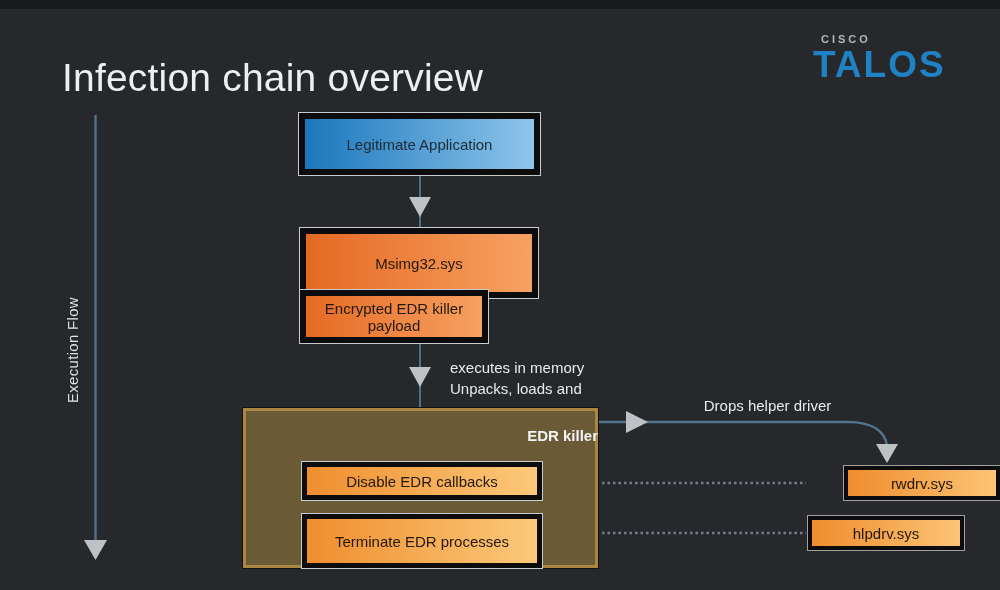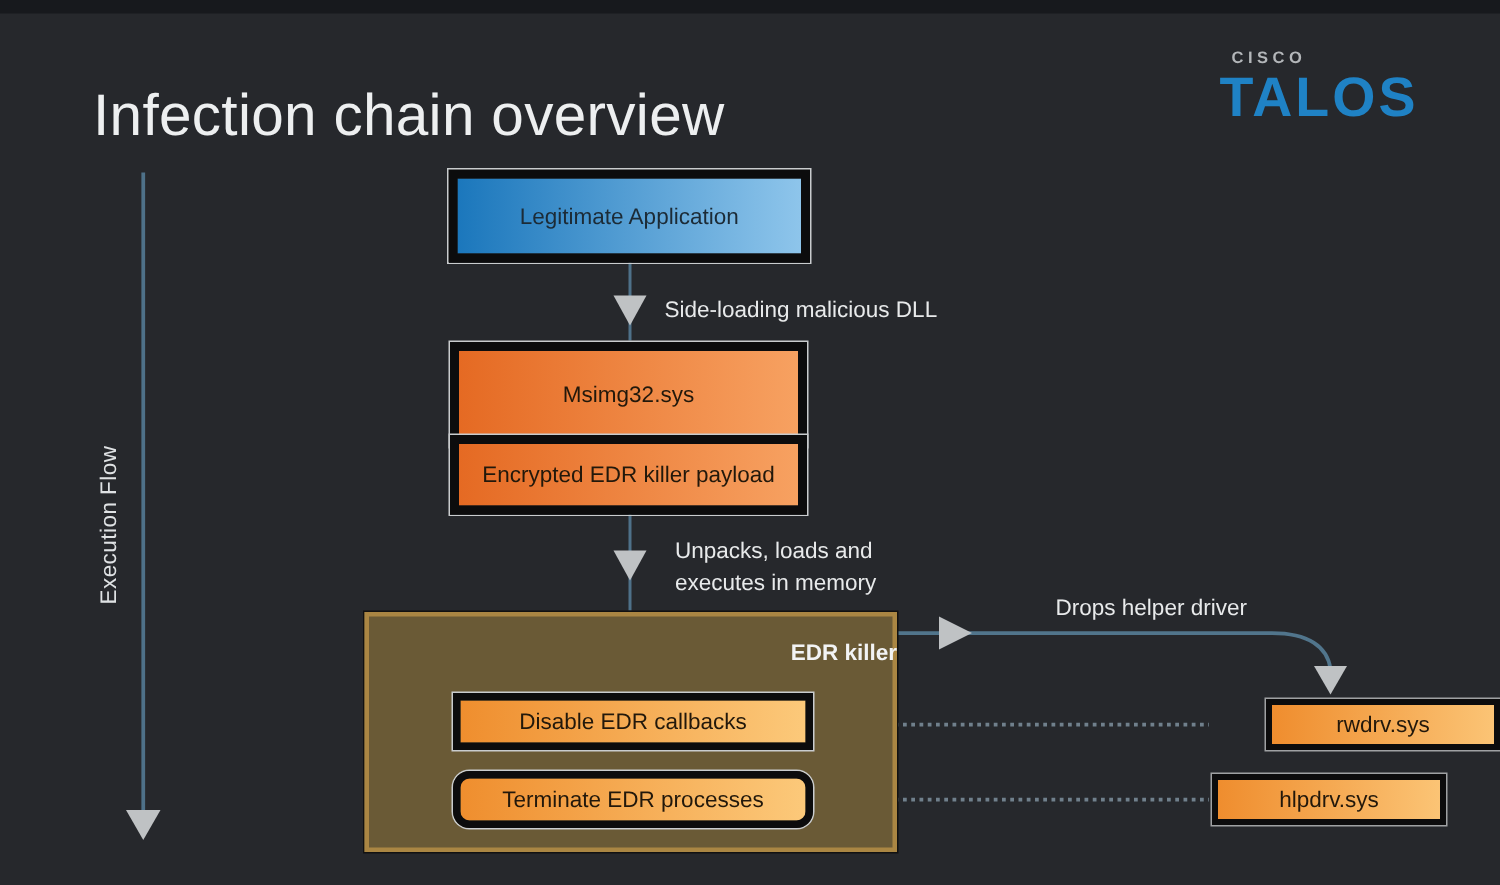--- a/index.html
+++ b/index.html
@@ -34,32 +34,32 @@
     border:6px solid #0c0c0d; box-shadow:0 0 0 1px #c9ccce;
     font-size:15px; color:#22180b; text-align:center;
   }
   .node.blue   { background:linear-gradient(to right,#1b77bc,#8ec5eb); color:#1c2b36; }
   .node.orange { background:linear-gradient(to right,#e56a23,#f7a161); }
   .node.lorange{ background:linear-gradient(to right,#ef8e2e,#fcc97a); border-width:5px; }
   .node.small  { border-width:4px; background:linear-gradient(to right,#ef8d2e,#fbc475); box-shadow:0 0 0 1px #9fa1a3; }
 
   #node-legit     { left:299px; top:113px; width:241px; height:62px;text-align:right; }
   #node-msimg     { left:300px; top:228px; width:238px; height:70px; }
-  #node-encrypted { left:300px; top:290px; width:238px; height:53px; }
+  #node-encrypted { left:300px; top:290px; width:188px; height:53px; }
 
   .container-box {
     position:absolute; left:243px; top:408px; width:355px; height:160px;
     background:#6a5a36; border:3px solid #aa8643; box-shadow:0 0 0 1px #111;
   }
   .container-title {
     position:absolute; left:243px; top:427px; width:355px; text-align:right;
     font-size:15px; font-weight:700; color:#f2f3f4;
   }
   #node-disable   { left:302px; top:462px; width:240px; height:38px; }
-  #node-terminate { left:302px; top:514px; width:240px; height:38px;border-radius:11px; }
+  #node-terminate { left:302px; top:514px; width:240px; height:54px; }
   #node-rwdrv     { left:844px; top:466px; width:156px; height:34px; }
   #node-hlpdrv    { left:808px; top:516px; width:156px; height:34px;text-align:right; }
 
   .edge-label { position:absolute; font-size:15px; color:#e8eaeb; }
   #label-sideloading { left:443px; top:198px; }
   #label-unpacks { left:450px; top:357px; line-height:21px; }
   #label-drops { left:660px; top:397px; width:215px; text-align:center; }
   .flow-label {
     position:absolute; left:64px; top:283px; height:120px;
     writing-mode:vertical-rl; transform:rotate(180deg);
@@ -108,23 +108,22 @@
   <div class="container-title">EDR killer</div>
 
   <div class="node lorange" id="node-disable">Disable EDR callbacks</div>
 
   <div class="node lorange" id="node-terminate">Terminate EDR processes</div>
 
   <div class="node small" id="node-rwdrv">rwdrv.sys</div>
 
   <div class="node small" id="node-hlpdrv">hlpdrv.sys</div>
 
-  <div class="edge-label" id="label-sideloading">Side-loading malicious DLL</div>
 
   <div class="edge-label" id="label-unpacks">
+    <span style="display:block">executes in memory</span>
     <span style="display:block">Unpacks, loads and</span>
-    <span style="display:block">executes in memory</span>
   </div>
 
   <div class="edge-label" id="label-drops">Drops helper driver</div>
 
   <div class="flow-label">Execution Flow</div>
 </div>
 
 </body></html>

